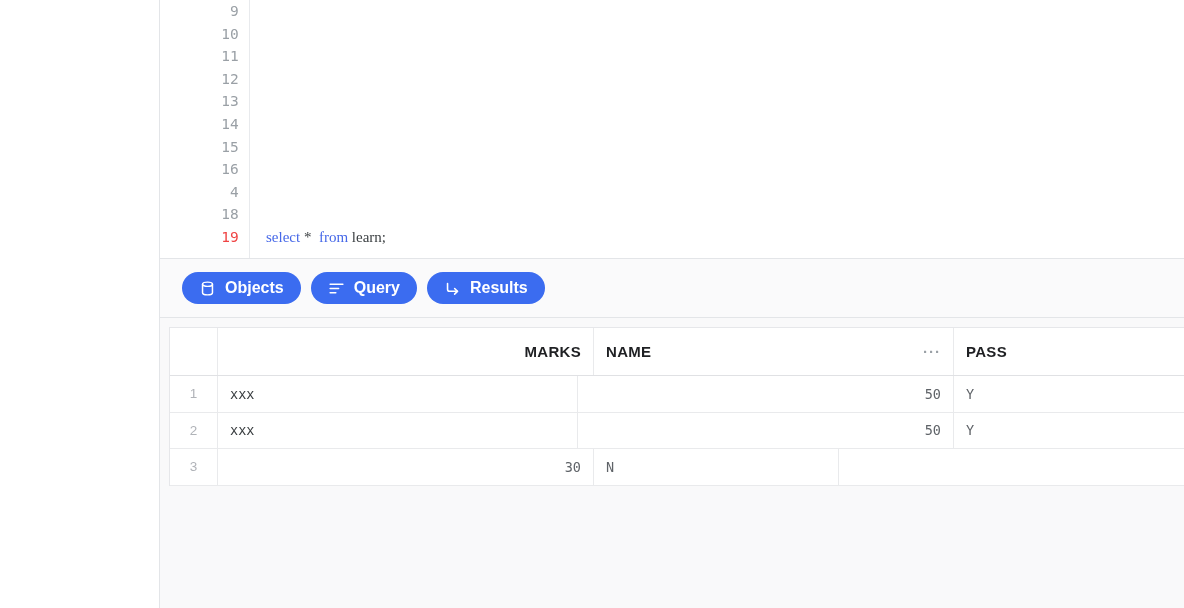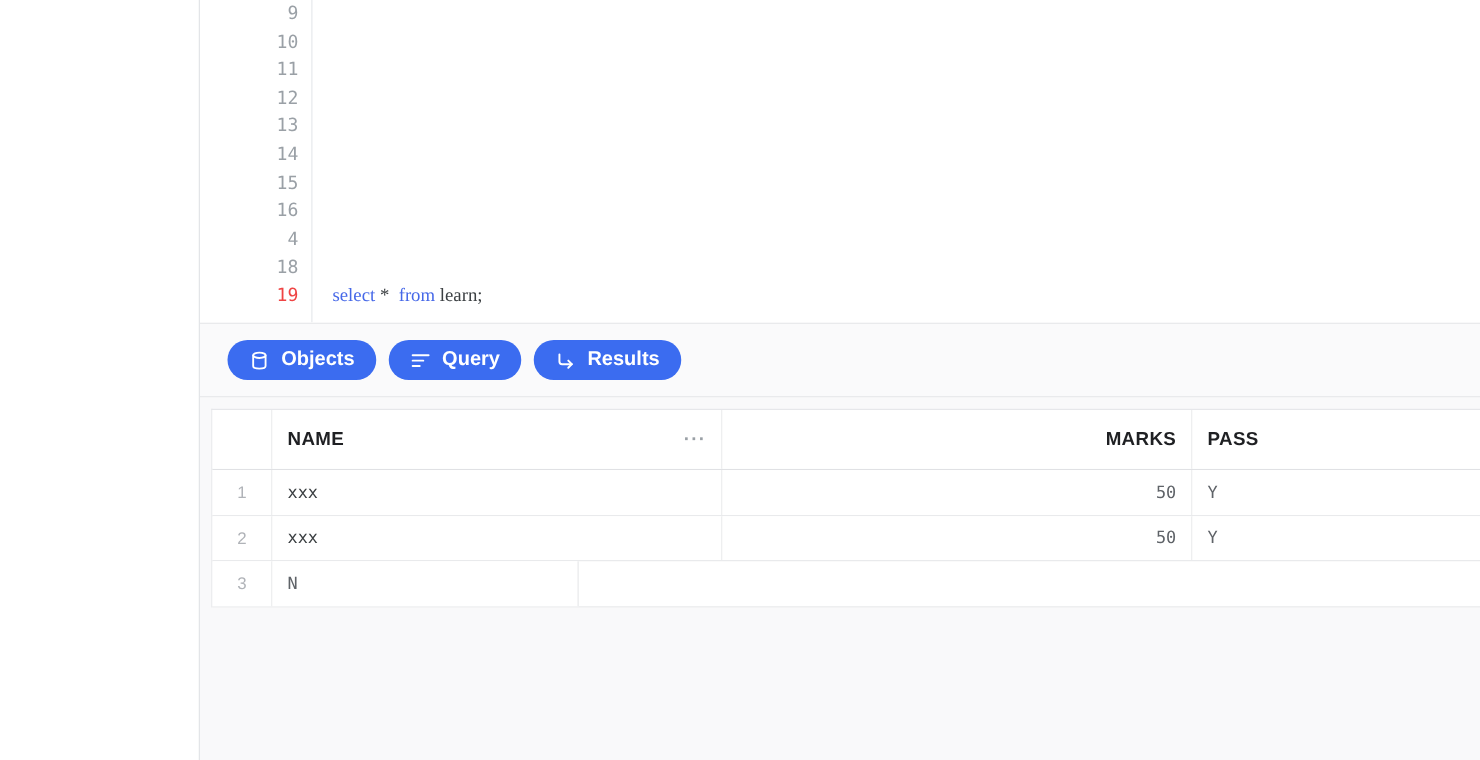--- a/index.html
+++ b/index.html
@@ -263,43 +263,44 @@
           </span>
           <span>Results</span>
         </div>
       </div>
 
     <div class="results">
       <div class="grid">
 
         <div class="grid-row header">
           <div class="cell col-rownum"></div>
+          <div class="cell col-marks">MARKS</div>
           <div class="cell col-name">
             <span>NAME</span>
             <span class="dots">···</span>
           </div>
-          <div class="cell col-marks">MARKS</div>
           <div class="cell col-pass">PASS</div>
         </div>
 
         <div id="grid-body">
             <div class="grid-row body">
               <div class="cell col-rownum">1</div>
               <div class="cell col-name">xxx</div>
               <div class="cell col-marks">50</div>
               <div class="cell col-pass">Y</div>
             </div>
             <div class="grid-row body">
               <div class="cell col-rownum">2</div>
               <div class="cell col-name">xxx</div>
               <div class="cell col-marks">50</div>
               <div class="cell col-pass">Y</div>
             </div>
             <div class="grid-row body">
               <div class="cell col-rownum">3</div>
+              <div class="cell col-marks">30</div>
               <div class="cell col-pass">N</div>
             </div>
           </div>
 
       </div>
     </div>
 
   </div>
 </div>
 

